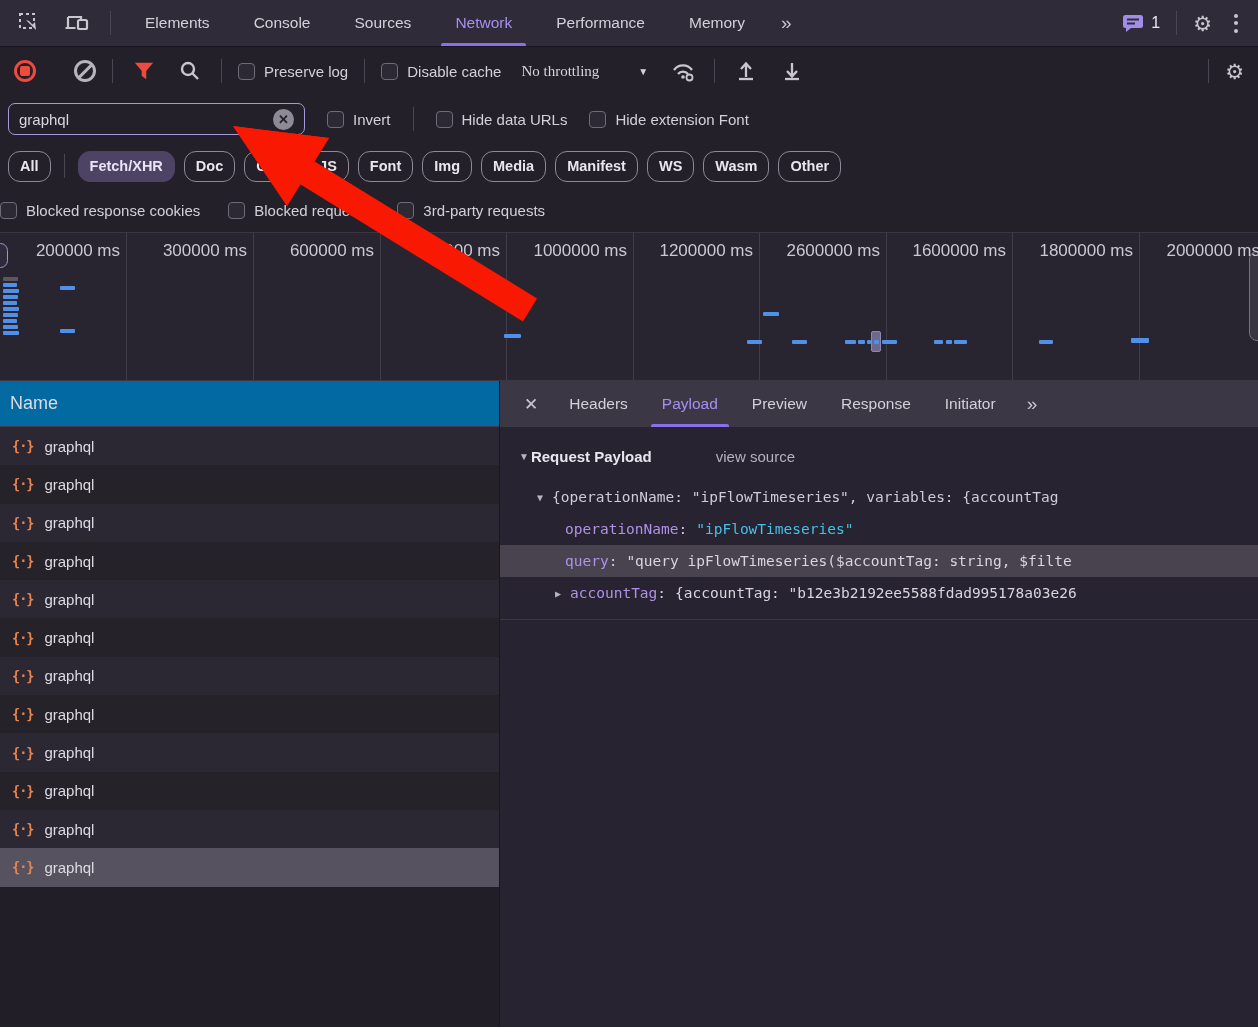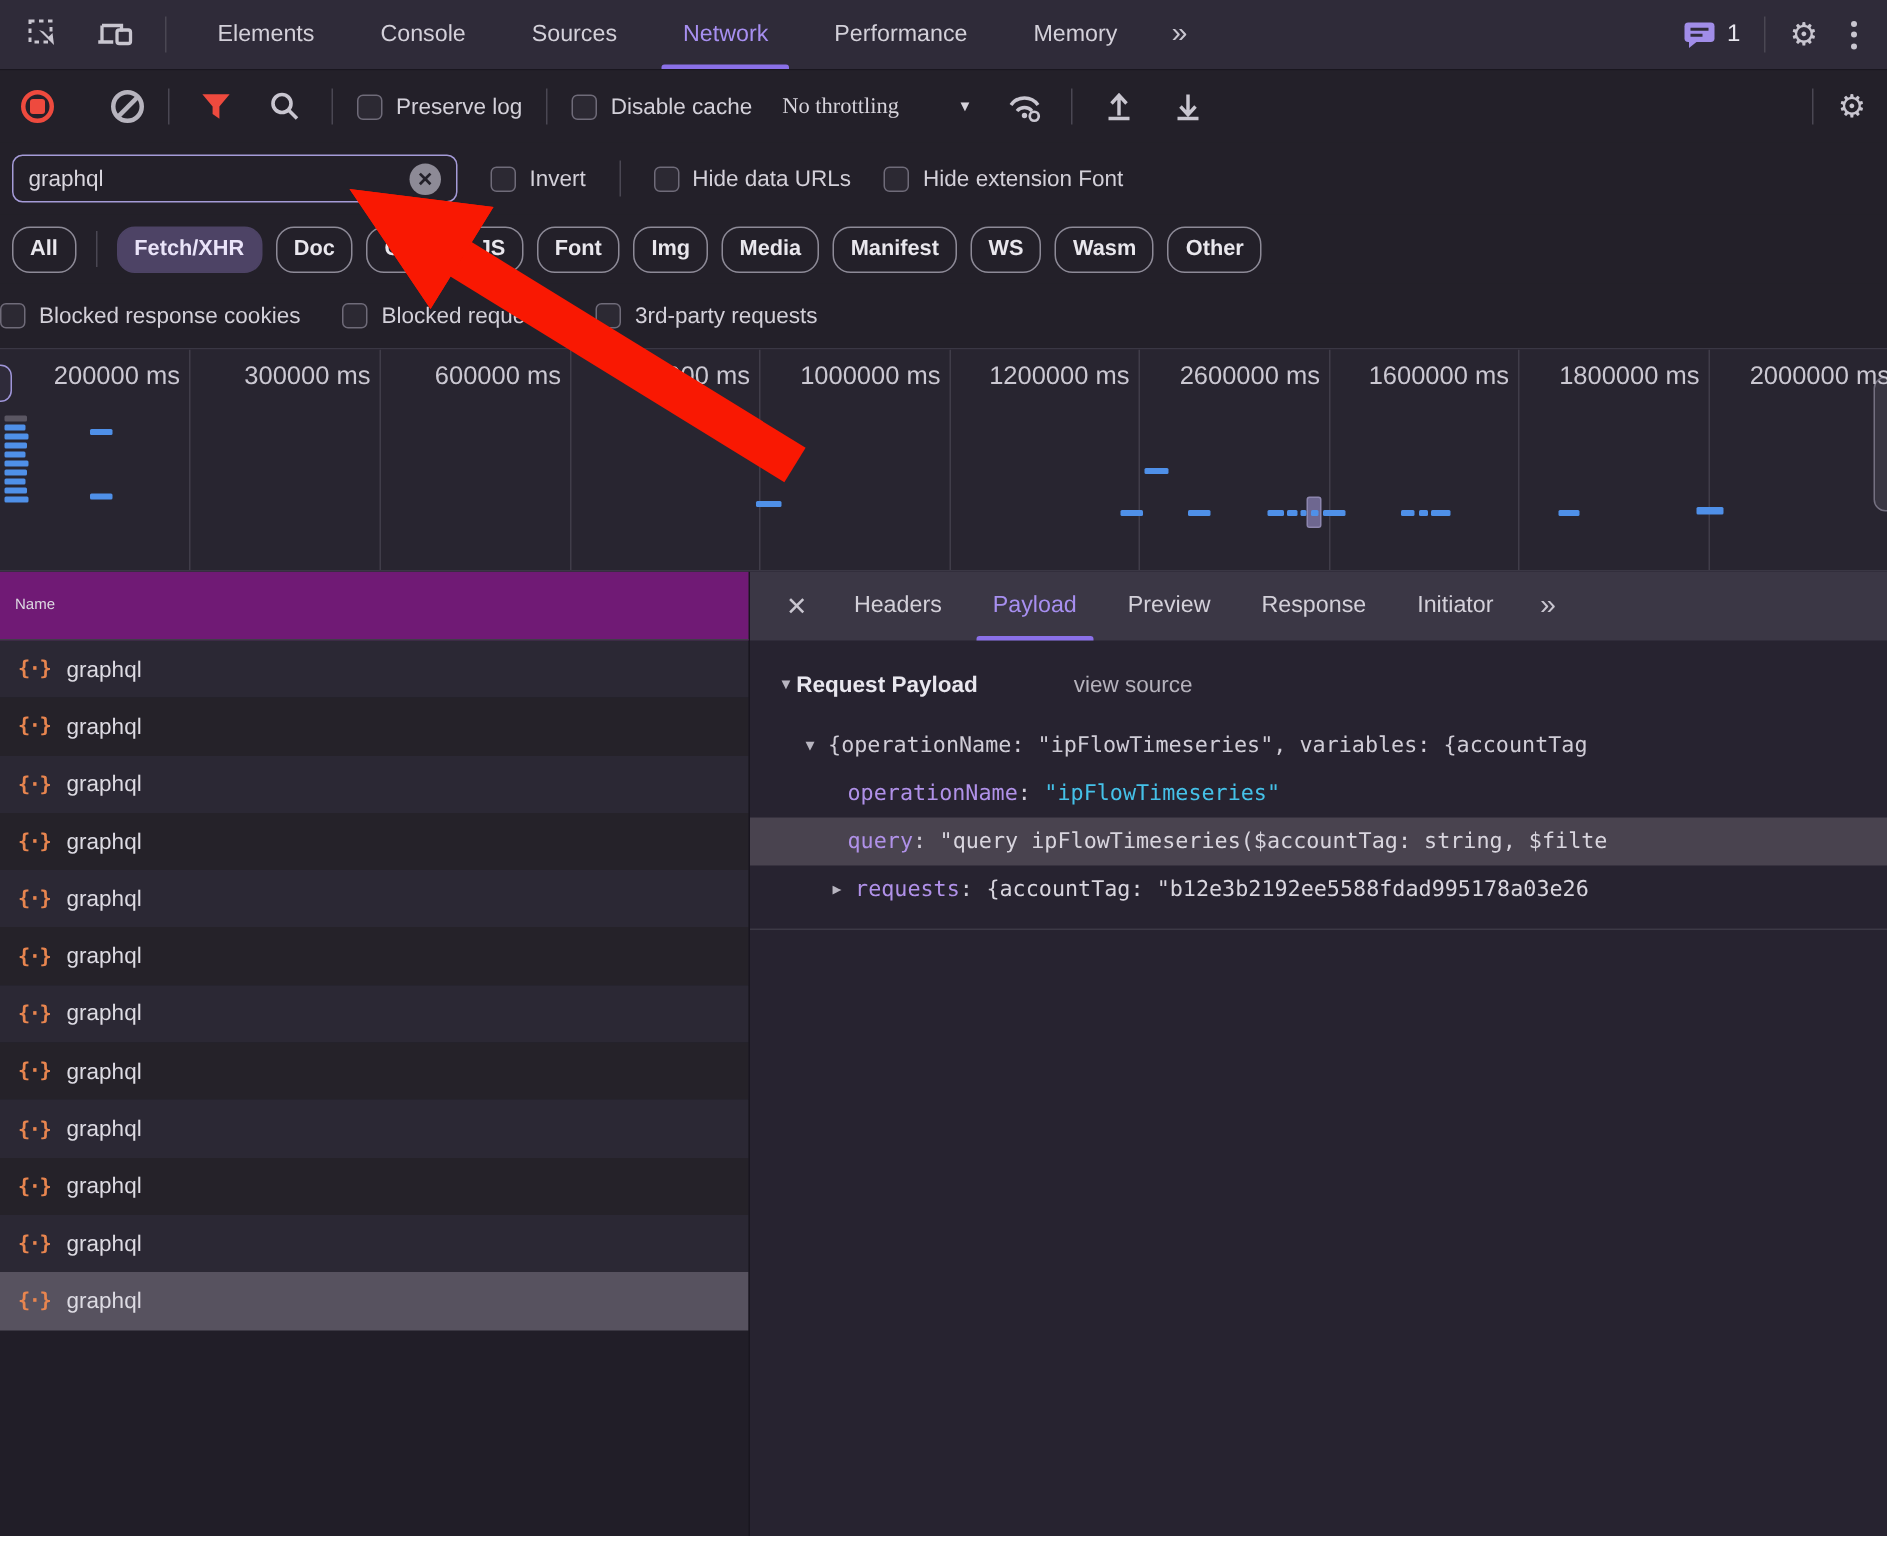--- a/index.html
+++ b/index.html
@@ -1,20 +1,20 @@
 <!DOCTYPE html>
 <html><head>
 <meta charset="utf-8">
 <style>
   * { margin:0; padding:0; box-sizing:border-box; }
   html,body { background:#19161f; }
   #root {
     position:relative; width:1258px; height:1032px; overflow:hidden;
     font-family:"Liberation Sans", sans-serif; color:#d6d3dc; background:#232029;
-    border-bottom:8px solid #ffffff;
+    border-bottom:5px solid #ffffff;
   }
   
   .topbar { height:47px; background:#2f2b39; display:flex; align-items:stretch; border-bottom:1px solid #19161f; }
   .topbar-icons { display:flex; align-items:center; padding-left:14px; gap:18px; }
   .icon-btn { display:flex; align-items:center; justify-content:center; width:30px; height:30px; }
   .vdiv { width:1px; height:24px; background:#4a4753; align-self:center; }
   .tabs { display:flex; align-items:stretch; margin-left:12px; }
   .tab { position:relative; display:flex; align-items:center; padding:0 22px; font-size:15.5px; color:#d3d0d9; cursor:default; }
   .tab.selected { color:#a78ff0; }
   .tab.selected::after { content:""; position:absolute; left:8px; right:8px; bottom:0; height:3px; background:#8a70e8; border-radius:2px 2px 0 0; }
@@ -52,21 +52,21 @@
   .ticklabel { position:absolute; top:8px; font-size:17px; color:#cbc8d2; white-space:nowrap; }
   .bar { position:absolute; border-radius:1px; }
   .bar.blue { background:#4f90e8; }
   .bar.gray { background:#5a5662; }
   .bar.marker { background:#6e6790; border:1px solid #8d86ae; border-radius:2px; }
   .strip-handle-left { position:absolute; left:-7px; top:10px; width:15px; height:25px; border:1.5px solid #9f95d8; border-radius:8px; background:#2f2b3a; }
   .strip-handle-right { position:absolute; right:-8px; top:18px; width:17px; height:90px; border:1.5px solid #757181; border-radius:8px; background:rgba(90,86,100,.35); }
   
   .main { display:flex; height:651px; }
   .left { width:500px; background:#211e28; border-right:1px solid #19161f; display:flex; flex-direction:column; }
-  .namehdr { height:46px; background:#701a75; border-bottom:1px solid #413e4a; display:flex; align-items:center; padding-left:10px; font-size:10px; color:#dddae2; flex:none; }
+  .namehdr { height:46px; background:#0369a1; border-bottom:1px solid #413e4a; display:flex; align-items:center; padding-left:10px; font-size:18px; color:#dddae2; flex:none; }
   .rows { flex:1; overflow:hidden; }
   .req-row { height:38.3px; display:flex; align-items:center; padding-left:12px; gap:11px; font-size:15px; color:#dddbe3; }
   .req-row:nth-child(odd) { background:#2b2834; }
   .req-row:nth-child(even) { background:#252229; }
   .req-row.selected { background:#57525f; }
   .json-ic { font-family:"DejaVu Sans Mono", monospace; font-weight:bold; font-size:13.5px; color:#e8854f; letter-spacing:-1px; }
   
   .right { flex:1; display:flex; flex-direction:column; background:#272330; min-width:0; }
   .dtabs { height:46px; background:#3b3745; display:flex; align-items:stretch; padding-left:10px; flex:none; }
   .dclose { display:flex; align-items:center; padding:0 14px; font-size:17px; color:#c9c6d0; }
@@ -388,21 +388,21 @@
               <span class="colon">:</span>
               <span class="cyan">"ipFlowTimeseries"</span>
           </div>
           <div class="pline pl-kv hl">
             <span class="key">query</span>
               <span class="colon">:</span>
               <span>"query ipFlowTimeseries($accountTag: string, $filte</span>
           </div>
           <div class="pline pl-vars">
             <span class="tri">▶</span>
-            <span class="key">requests</span>
+            <span class="key">accountTag</span>
               <span class="colon">:</span>
               <span>{accountTag: "b12e3b2192ee5588fdad995178a03e26</span>
           </div>
         </div>
         <div class="pdivider"></div>
       </div>
     </div>
   </div>
 
   <svg id="arrow" width="1258" height="1032" viewBox="0 0 1258 1032">

